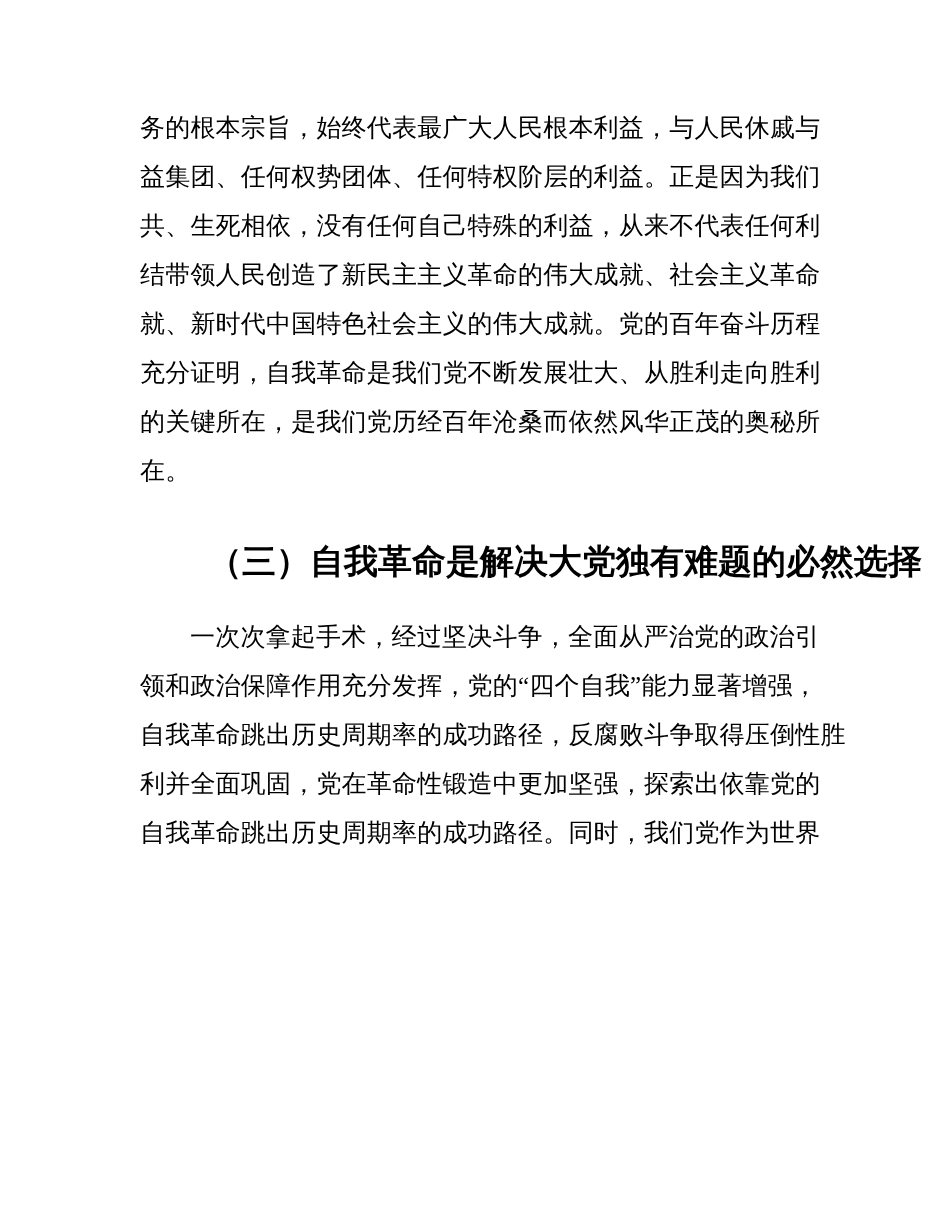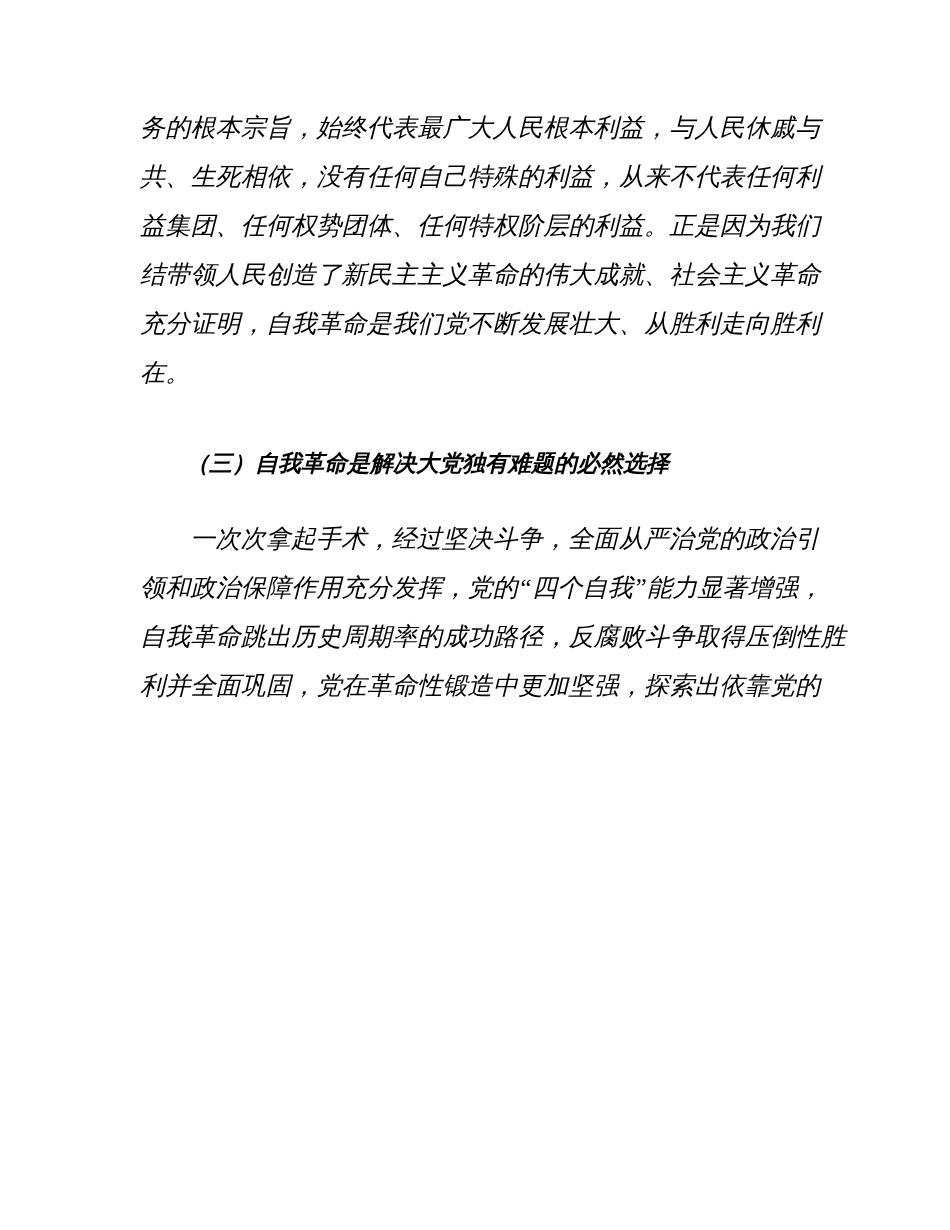--- a/index.html
+++ b/index.html
@@ -13,59 +13,61 @@
     color: #000000;
     font-family: "Liberation Serif", "DejaVu Serif", serif;
     overflow: hidden;
   }
   .page {
     box-sizing: border-box;
     width: 950px;
     height: 1230px;
     padding: 103px 64px 0 140px;
     background: #ffffff;
-    font-style: italic;
   }
   .paragraph {
     margin: 0;
   }
   .line {
     font-size: 25px;
     line-height: 49px;
     white-space: nowrap;
     letter-spacing: 0.2px;
   }
   .line.indent {
     text-indent: 2em;
   }
   .heading {
-    font-size: 23px;
+    font-size: 34px;
     line-height: 49px;
     font-weight: bold;
     text-indent: 2em;
     margin: 42px 0 26px 0;
     white-space: nowrap;
   }
 </style>
 </head>
 <body>
 
 <div class="page">
 
   <div class="paragraph">
     <div class="line">务的根本宗旨，始终代表最广大人民根本利益，与人民休戚与</div>
+    <div class="line">益集团、任何权势团体、任何特权阶层的利益。正是因为我们</div>
     <div class="line">共、生死相依，没有任何自己特殊的利益，从来不代表任何利</div>
-    <div class="line">益集团、任何权势团体、任何特权阶层的利益。正是因为我们</div>
     <div class="line">结带领人民创造了新民主主义革命的伟大成就、社会主义革命</div>
+    <div class="line">就、新时代中国特色社会主义的伟大成就。党的百年奋斗历程</div>
     <div class="line">充分证明，自我革命是我们党不断发展壮大、从胜利走向胜利</div>
+    <div class="line">的关键所在，是我们党历经百年沧桑而依然风华正茂的奥秘所</div>
     <div class="line">在。</div>
   </div>
 
   <div class="heading">（三）自我革命是解决大党独有难题的必然选择</div>
 
   <div class="paragraph">
     <div class="line indent">一次次拿起手术，经过坚决斗争，全面从严治党的政治引</div>
     <div class="line">领和政治保障作用充分发挥，党的“四个自我”能力显著增强，</div>
     <div class="line">自我革命跳出历史周期率的成功路径，反腐败斗争取得压倒性胜</div>
     <div class="line">利并全面巩固，党在革命性锻造中更加坚强，探索出依靠党的</div>
+    <div class="line">自我革命跳出历史周期率的成功路径。同时，我们党作为世界</div>
   </div>
 
 </div>
 
 </body></html>

